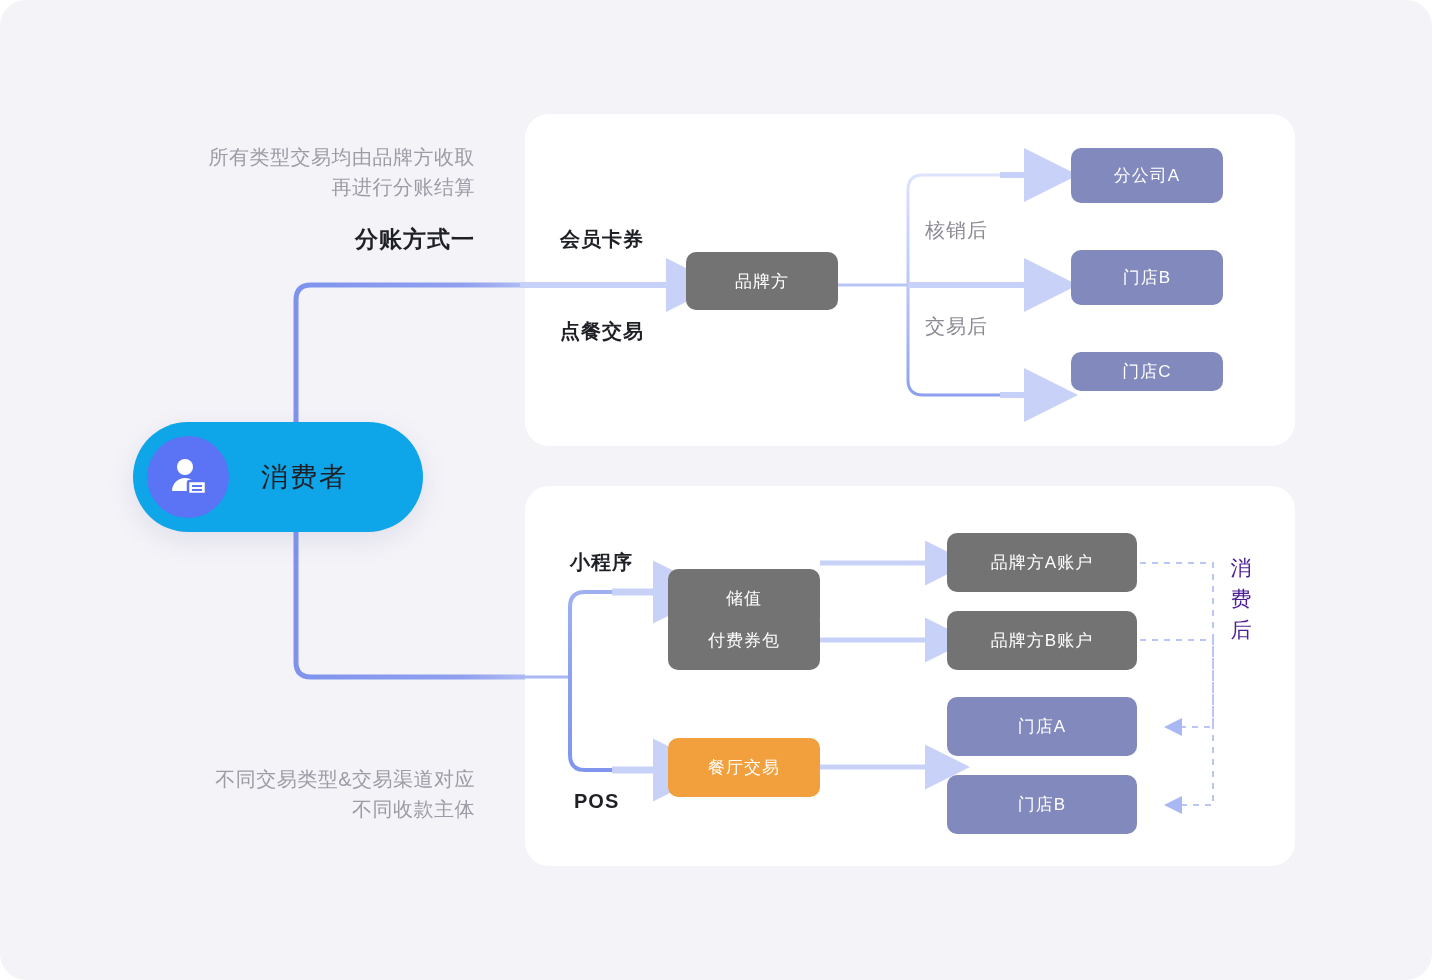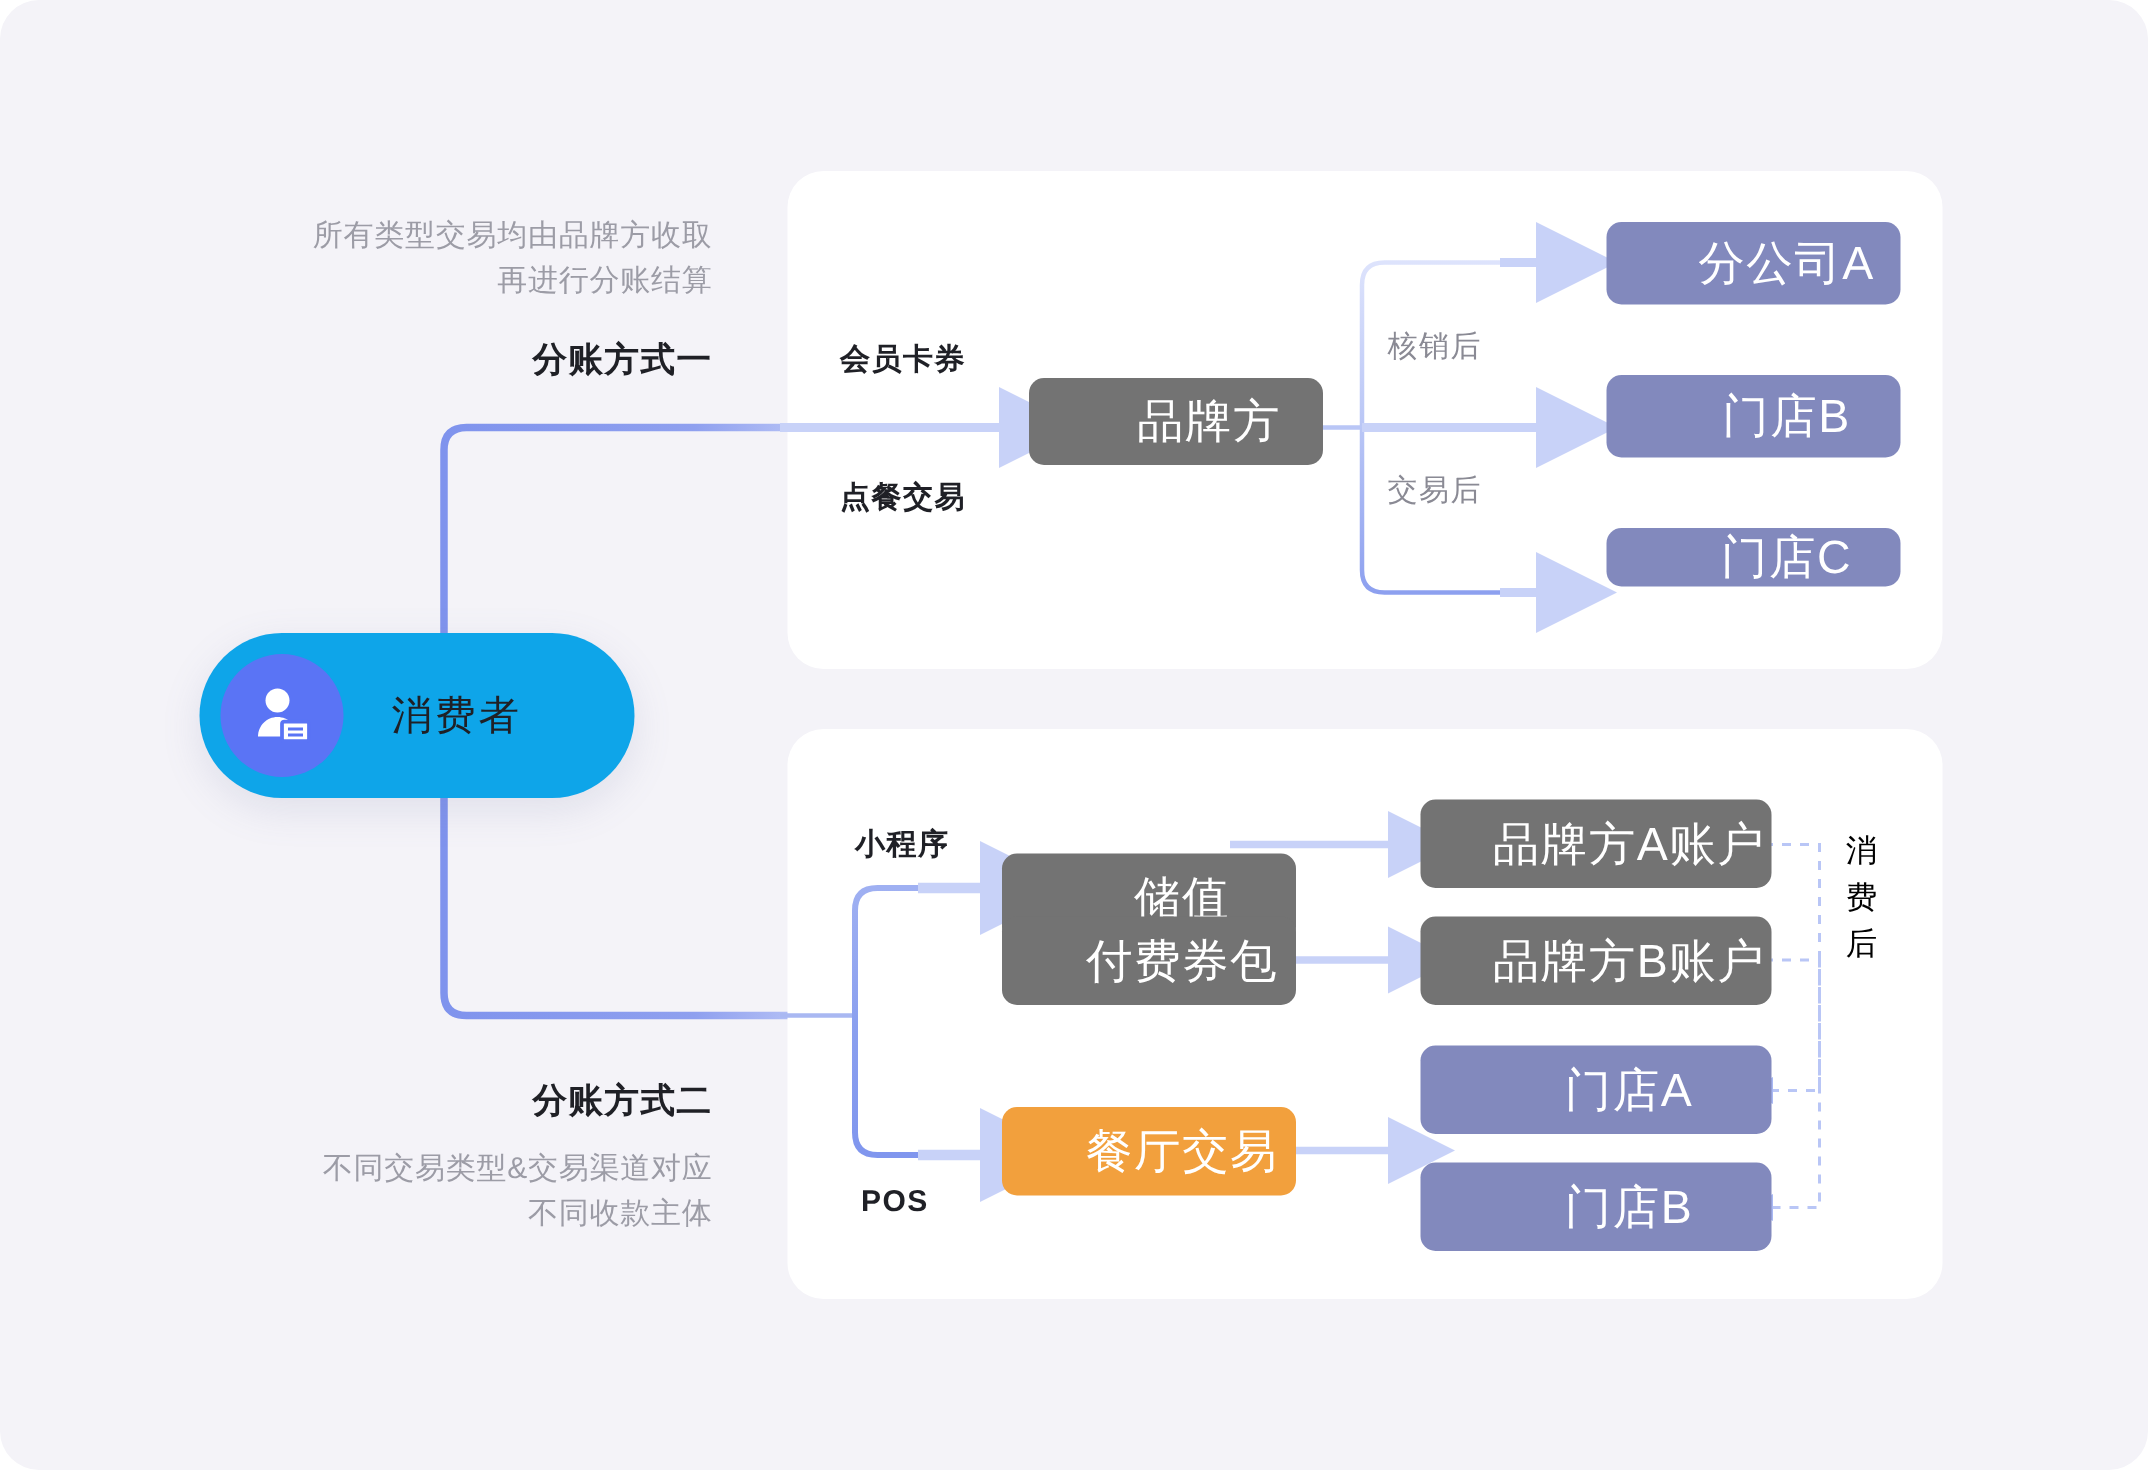--- a/index.html
+++ b/index.html
@@ -70,24 +70,23 @@
     margin-left:32px;
     letter-spacing:2px;
   }
 
   
   .node{
     position:absolute;
     display:flex;align-items:center;justify-content:center;
     color:#ffffff;
     border-radius:10px;
-    font-size:31px;
+    font-size:17px;
     letter-spacing:1px;
     white-space:nowrap;
-    padding-left:44px;
   }
   .node.blue{ background:#737373; }
   .node.purple{ background:#8289bd; }
   .node.orange{ background:#f2a03d; }
 
   .flow-label{
     position:absolute;
     color:#1f2026;
     font-size:20px;
     font-weight:bold;
@@ -96,21 +95,21 @@
   }
   .edge-label{
     position:absolute;
     color:#8a8a94;
     font-size:20px;
     letter-spacing:1px;
     white-space:nowrap;
   }
   .vert-label{
     position:absolute;
-    color:#000000;
+    color:#4c1d95;
     font-size:21px;
     line-height:31px;
     width:26px;
     text-align:center;
     word-break:break-all;
   }
 
   svg.layer{
     position:absolute;left:0;top:0;
     width:1432px;height:980px;
@@ -186,21 +185,20 @@
     <line x1="820" y1="640" x2="930" y2="640" stroke="#c8d2f8" stroke-width="5" marker-end="url(#ah)"></line>
     <line x1="820" y1="767" x2="930" y2="767" stroke="#c8d2f8" stroke-width="5" marker-end="url(#ah)"></line>
 
     <path d="M1140,563 L1213,563 L1213,727 L1180,727" fill="none" stroke="#b9c6f6" stroke-width="2" stroke-dasharray="6 6" marker-end="url(#ah-left)"></path>
     <path d="M1140,640 L1213,640 L1213,805 L1180,805" fill="none" stroke="#b9c6f6" stroke-width="2" stroke-dasharray="6 6" marker-end="url(#ah-left)"></path>
   </svg>
 
   <div class="side-sub" id="sub-top">所有类型交易均由品牌方收取
 再进行分账结算</div>
   <div class="side-title" id="title-top">分账方式一</div>
-  <div class="side-title" id="title-bottom">分账方式二</div>
   <div class="side-sub" id="sub-bottom">不同交易类型&amp;交易渠道对应
 不同收款主体</div>
 
   <div id="consumer">
     <div class="avatar">
       <svg width="48" height="48" viewBox="0 0 48 48" aria-hidden="true">
         <circle cx="21" cy="14" r="8" fill="#ffffff"></circle>
         <path d="M8 38c0-7.2 5.8-13 13-13s13 5.8 13 13z" fill="#ffffff"></path>
         <rect x="24" y="28" width="18" height="13" rx="1.5" fill="#ffffff" stroke="#5a74f5" stroke-width="2.5"></rect>
         <rect x="28" y="32" width="10" height="2" fill="#5a74f5"></rect>

